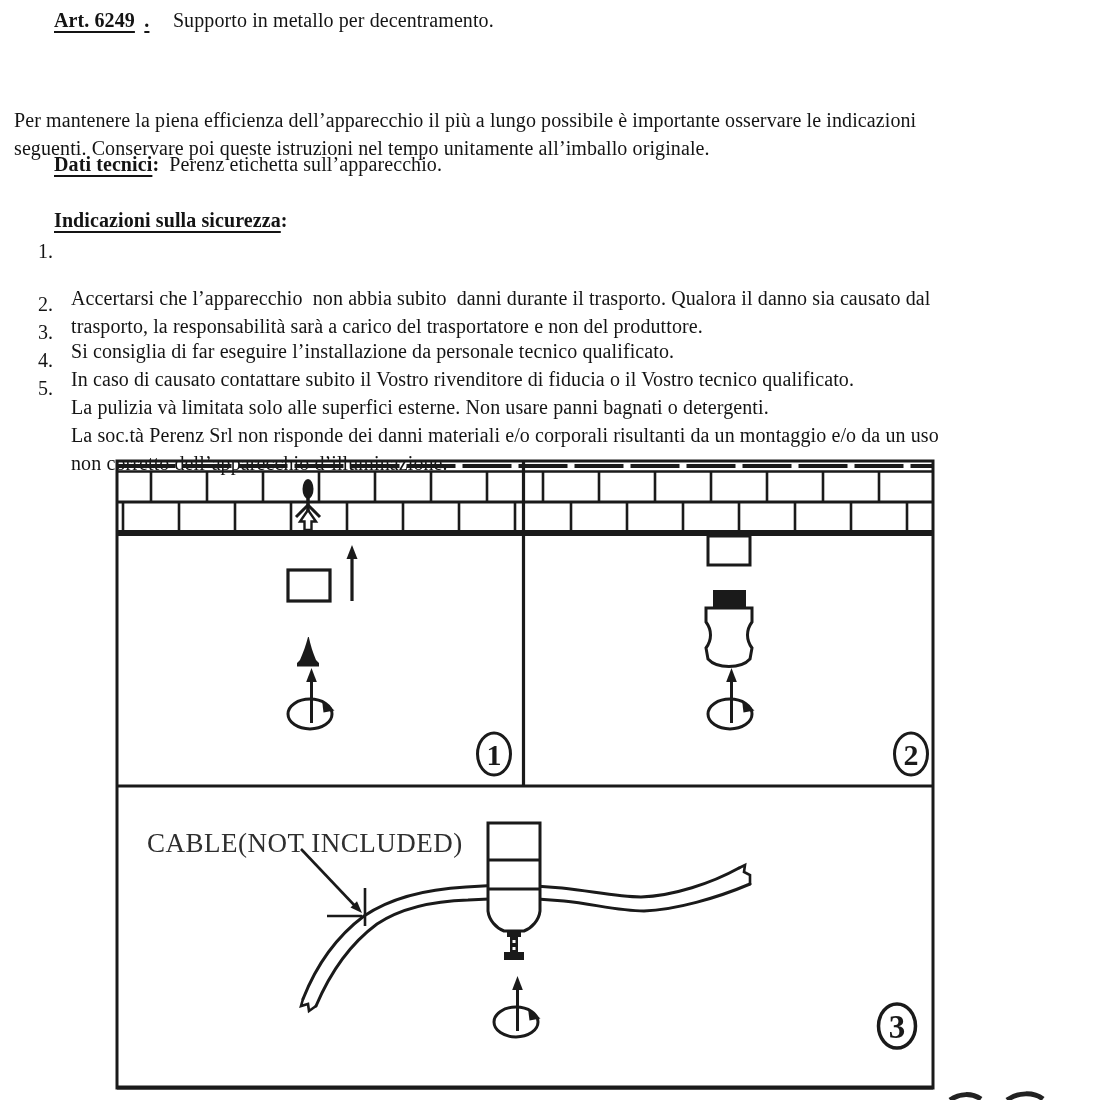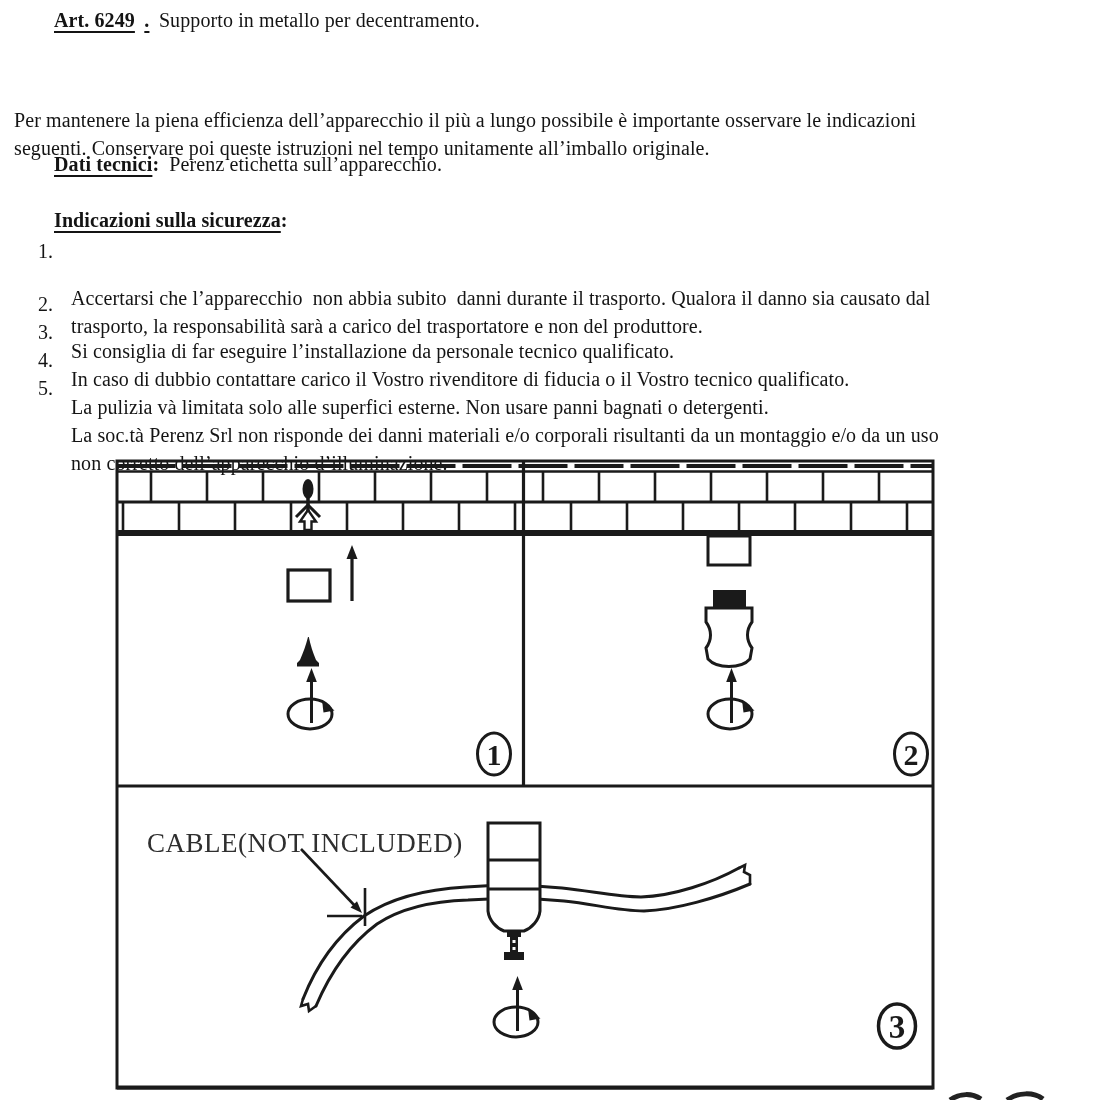--- a/index.html
+++ b/index.html
@@ -9,21 +9,21 @@
     color:#141414;position:relative;overflow:hidden;
   }
   .abs{position:absolute;}
   .pre{white-space:pre-wrap;margin-top:47px;}
   .b{font-weight:bold;}
   .u{text-decoration:underline;text-decoration-thickness:2px;text-underline-offset:4px;margin-left:40px;}
   .doc-text{font-size:20px;line-height:28px;letter-spacing:.1px;}
   #title{left:14px;top:6px;}
   .t-sep{display:inline-block;width:24px;text-align:center;font-weight:bold;
          text-decoration:underline;text-decoration-thickness:2px;text-underline-offset:4px;}
-  .t-sub{}
+  .t-sub{margin-left:14px;}
   #para{left:14px;top:59px;width:1080px;}
   #tech{left:14px;top:150px;width:1080px;}
   #safety-h{left:14px;top:206px;}
   .li{position:absolute;left:38px;width:1052px;}
   .li .num{display:inline-block;width:33px;vertical-align:top;}
   .li .txt{display:inline-block;width:1008px;vertical-align:top;}
   #diagram-svg{position:absolute;left:0;top:455px;color:#1a1a1a;}
   svg text{font-family:"Liberation Serif","DejaVu Serif",serif;}
 </style>
 </head>
@@ -46,21 +46,21 @@
 
 <div>
   <div class="li doc-text" style="top:237px">
     <span class="num">1.</span><span class="txt pre">Accertarsi che l’apparecchio  non abbia subito  danni durante il trasporto. Qualora il danno sia causato dal
 trasporto, la responsabilità sarà a carico del trasportatore e non del produttore.</span>
   </div>
   <div class="li doc-text" style="top:290px">
     <span class="num">2.</span><span class="txt pre">Si consiglia di far eseguire l’installazione da personale tecnico qualificato.</span>
   </div>
   <div class="li doc-text" style="top:318px">
-    <span class="num">3.</span><span class="txt pre">In caso di dubbio contattare carico il Vostro rivenditore di fiducia o il Vostro tecnico qualificato.</span>
+    <span class="num">3.</span><span class="txt pre">In caso di causato contattare subito il Vostro rivenditore di fiducia o il Vostro tecnico qualificato.</span>
   </div>
   <div class="li doc-text" style="top:346px">
     <span class="num">4.</span><span class="txt pre">La pulizia và limitata solo alle superfici esterne. Non usare panni bagnati o detergenti.</span>
   </div>
   <div class="li doc-text" style="top:374px">
     <span class="num">5.</span><span class="txt pre">La soc.tà Perenz Srl non risponde dei danni materiali e/o corporali risultanti da un montaggio e/o da un uso
 non corretto dell’apparecchio d’illuminazione.</span>
   </div>
 </div>
 

